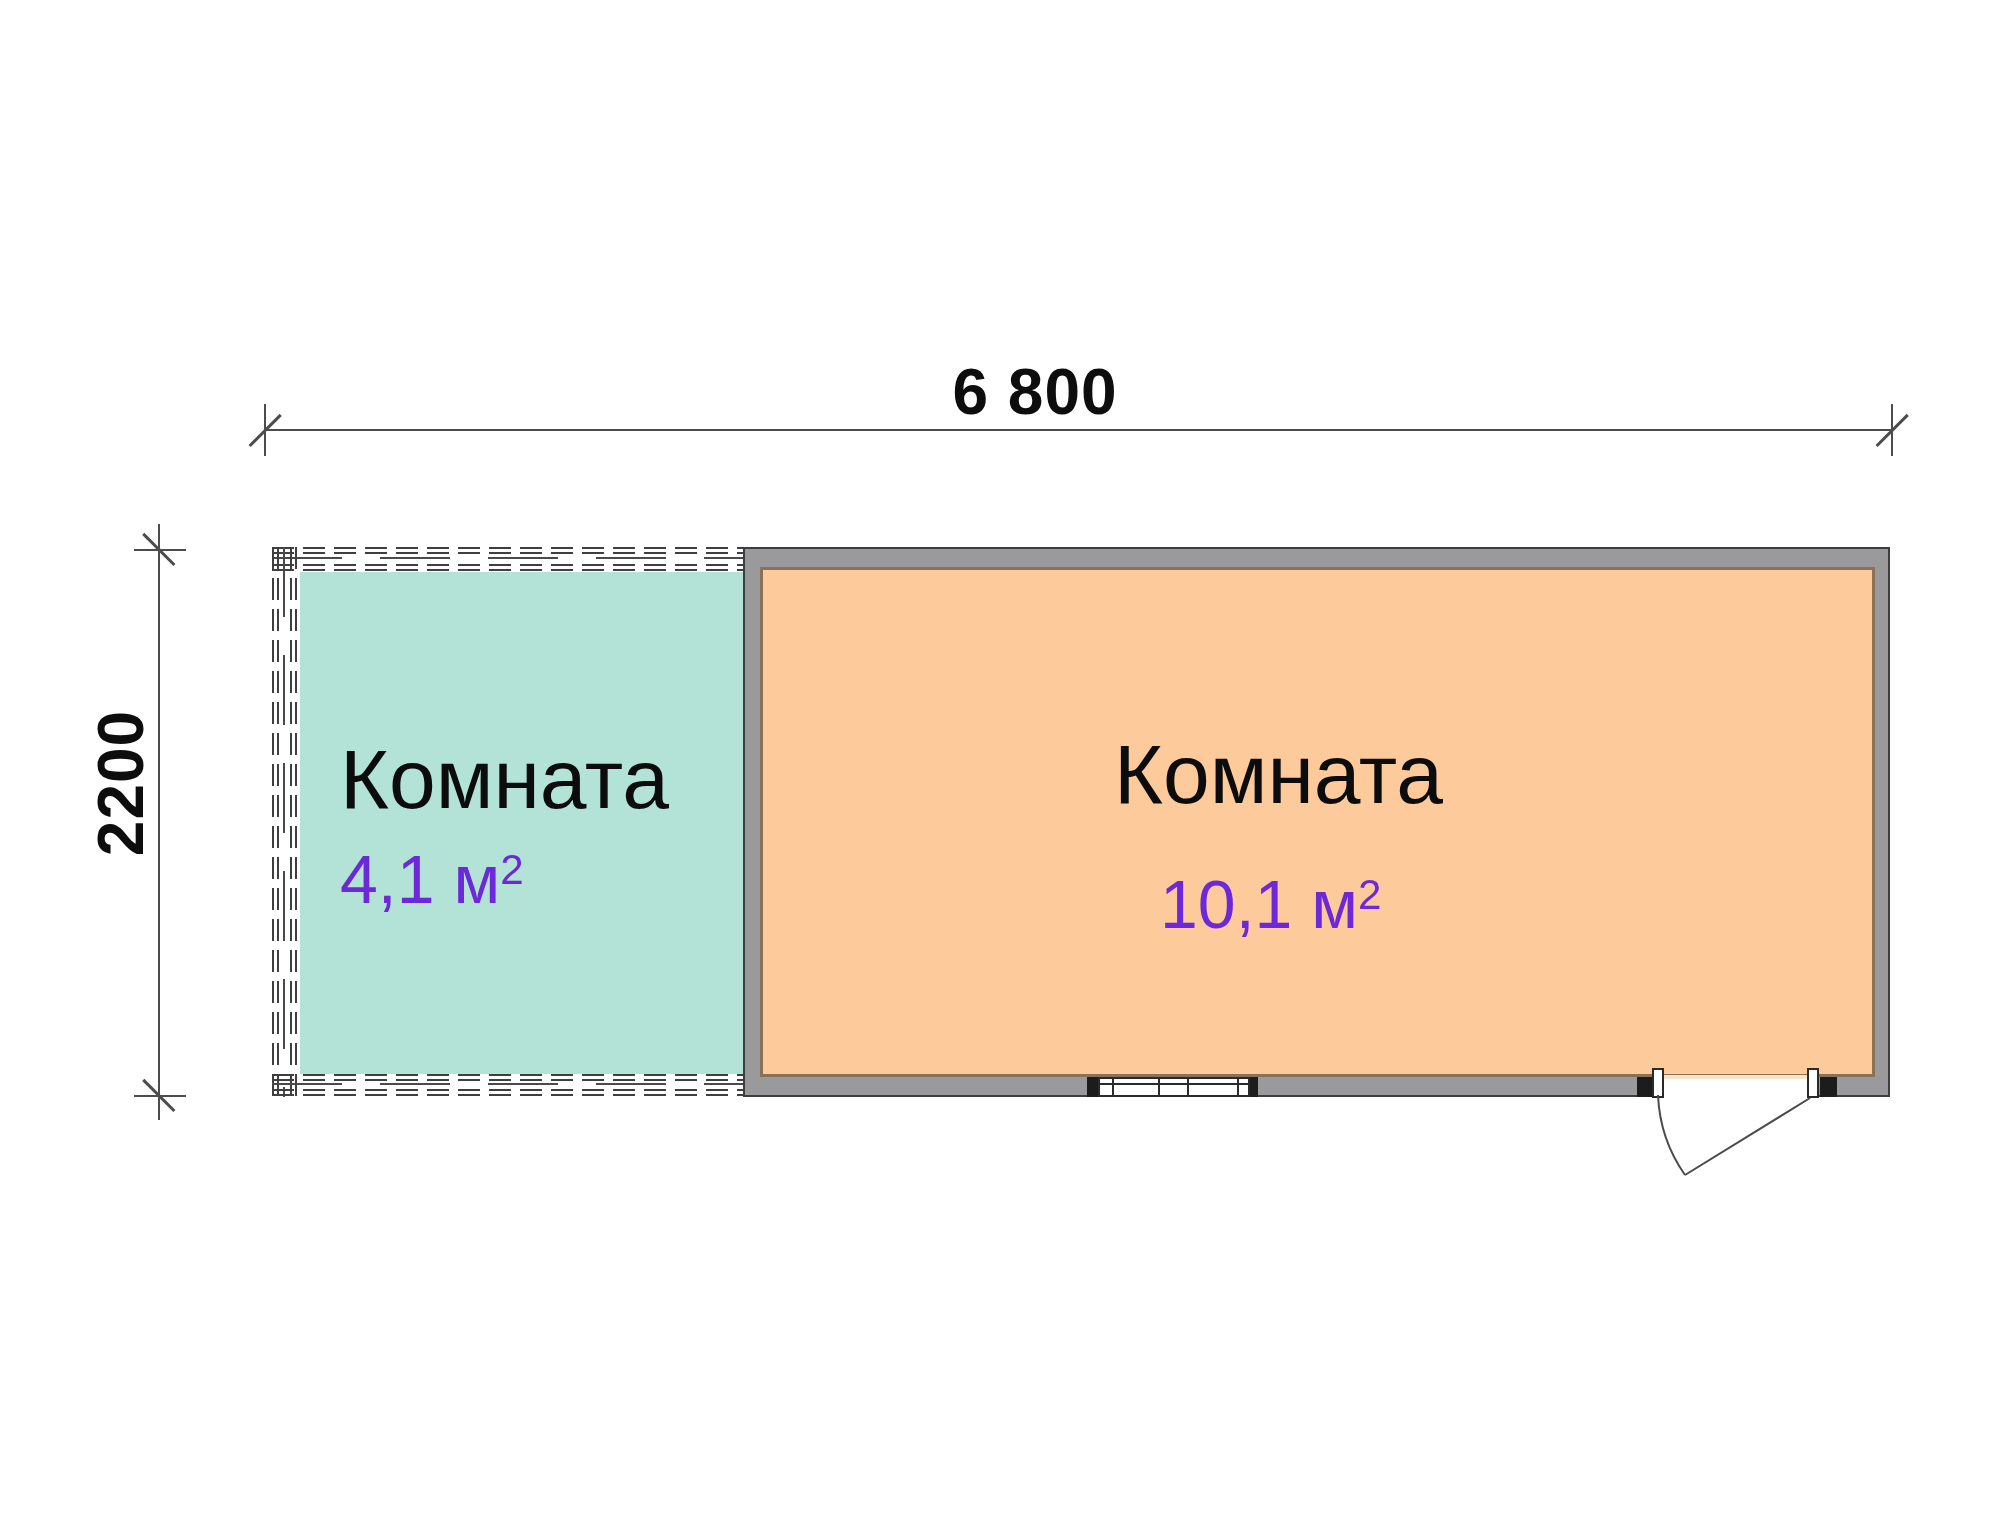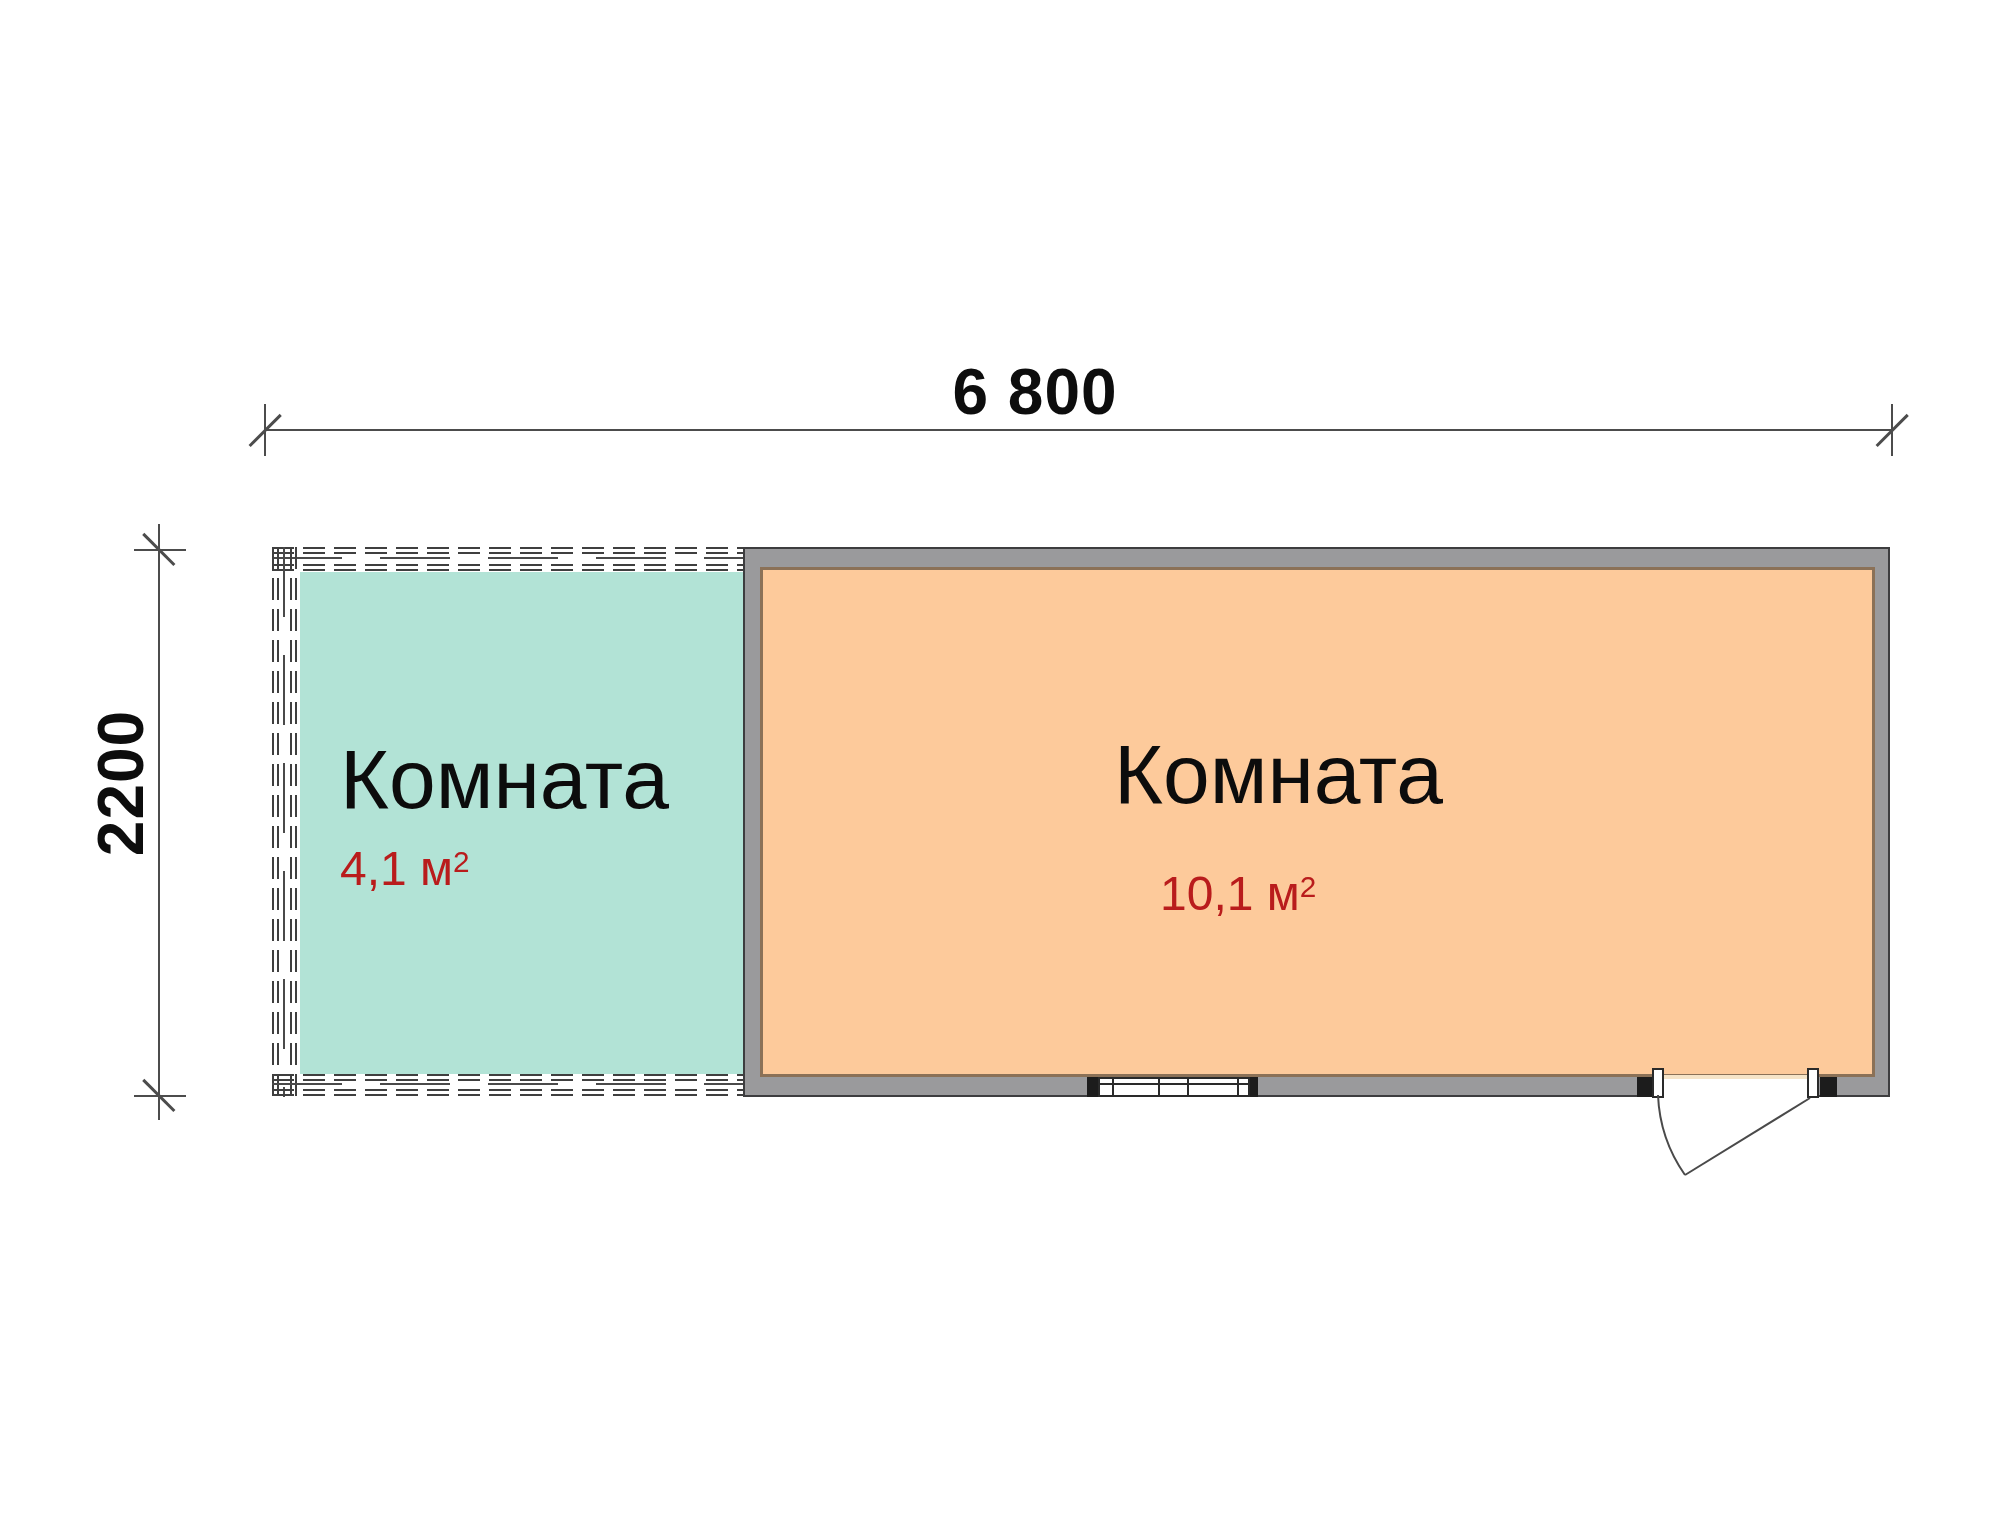--- a/index.html
+++ b/index.html
@@ -30,21 +30,21 @@
       repeating-linear-gradient(180deg,#3f3f3f 0 22px,transparent 22px 31px),
       repeating-linear-gradient(180deg,#3f3f3f 0 22px,transparent 22px 31px);
     background-size:2px 100%,2px 100%;background-position:left top,right top;
     background-repeat:no-repeat,no-repeat;}
   .hmid{position:absolute;height:2px;
     background:repeating-linear-gradient(90deg,#4a4a4a 0 70px,transparent 70px 108px);}
   .vmid{position:absolute;width:2px;
     background:repeating-linear-gradient(180deg,#4a4a4a 0 70px,transparent 70px 108px);}
   
   .room-name{position:absolute;color:#0c0c0c;font-size:84px;line-height:1;white-space:nowrap;}
-  .room-area{position:absolute;color:#b91c1c;font-size:48px;line-height:1;white-space:nowrap;}
+  .room-area{position:absolute;color:#6d28d9;font-size:68px;line-height:1;white-space:nowrap;}
   .room-area .sup{font-size:0.62em;position:relative;top:-0.45em;}
   .cap{position:absolute;background:#1c1c1c;}
   .jamb{position:absolute;background:#ffffff;border:2px solid #2a2a2a;box-sizing:border-box;}
 </style>
 </head>
 <body>
 
 <div id="canvas">
 
   <div>

